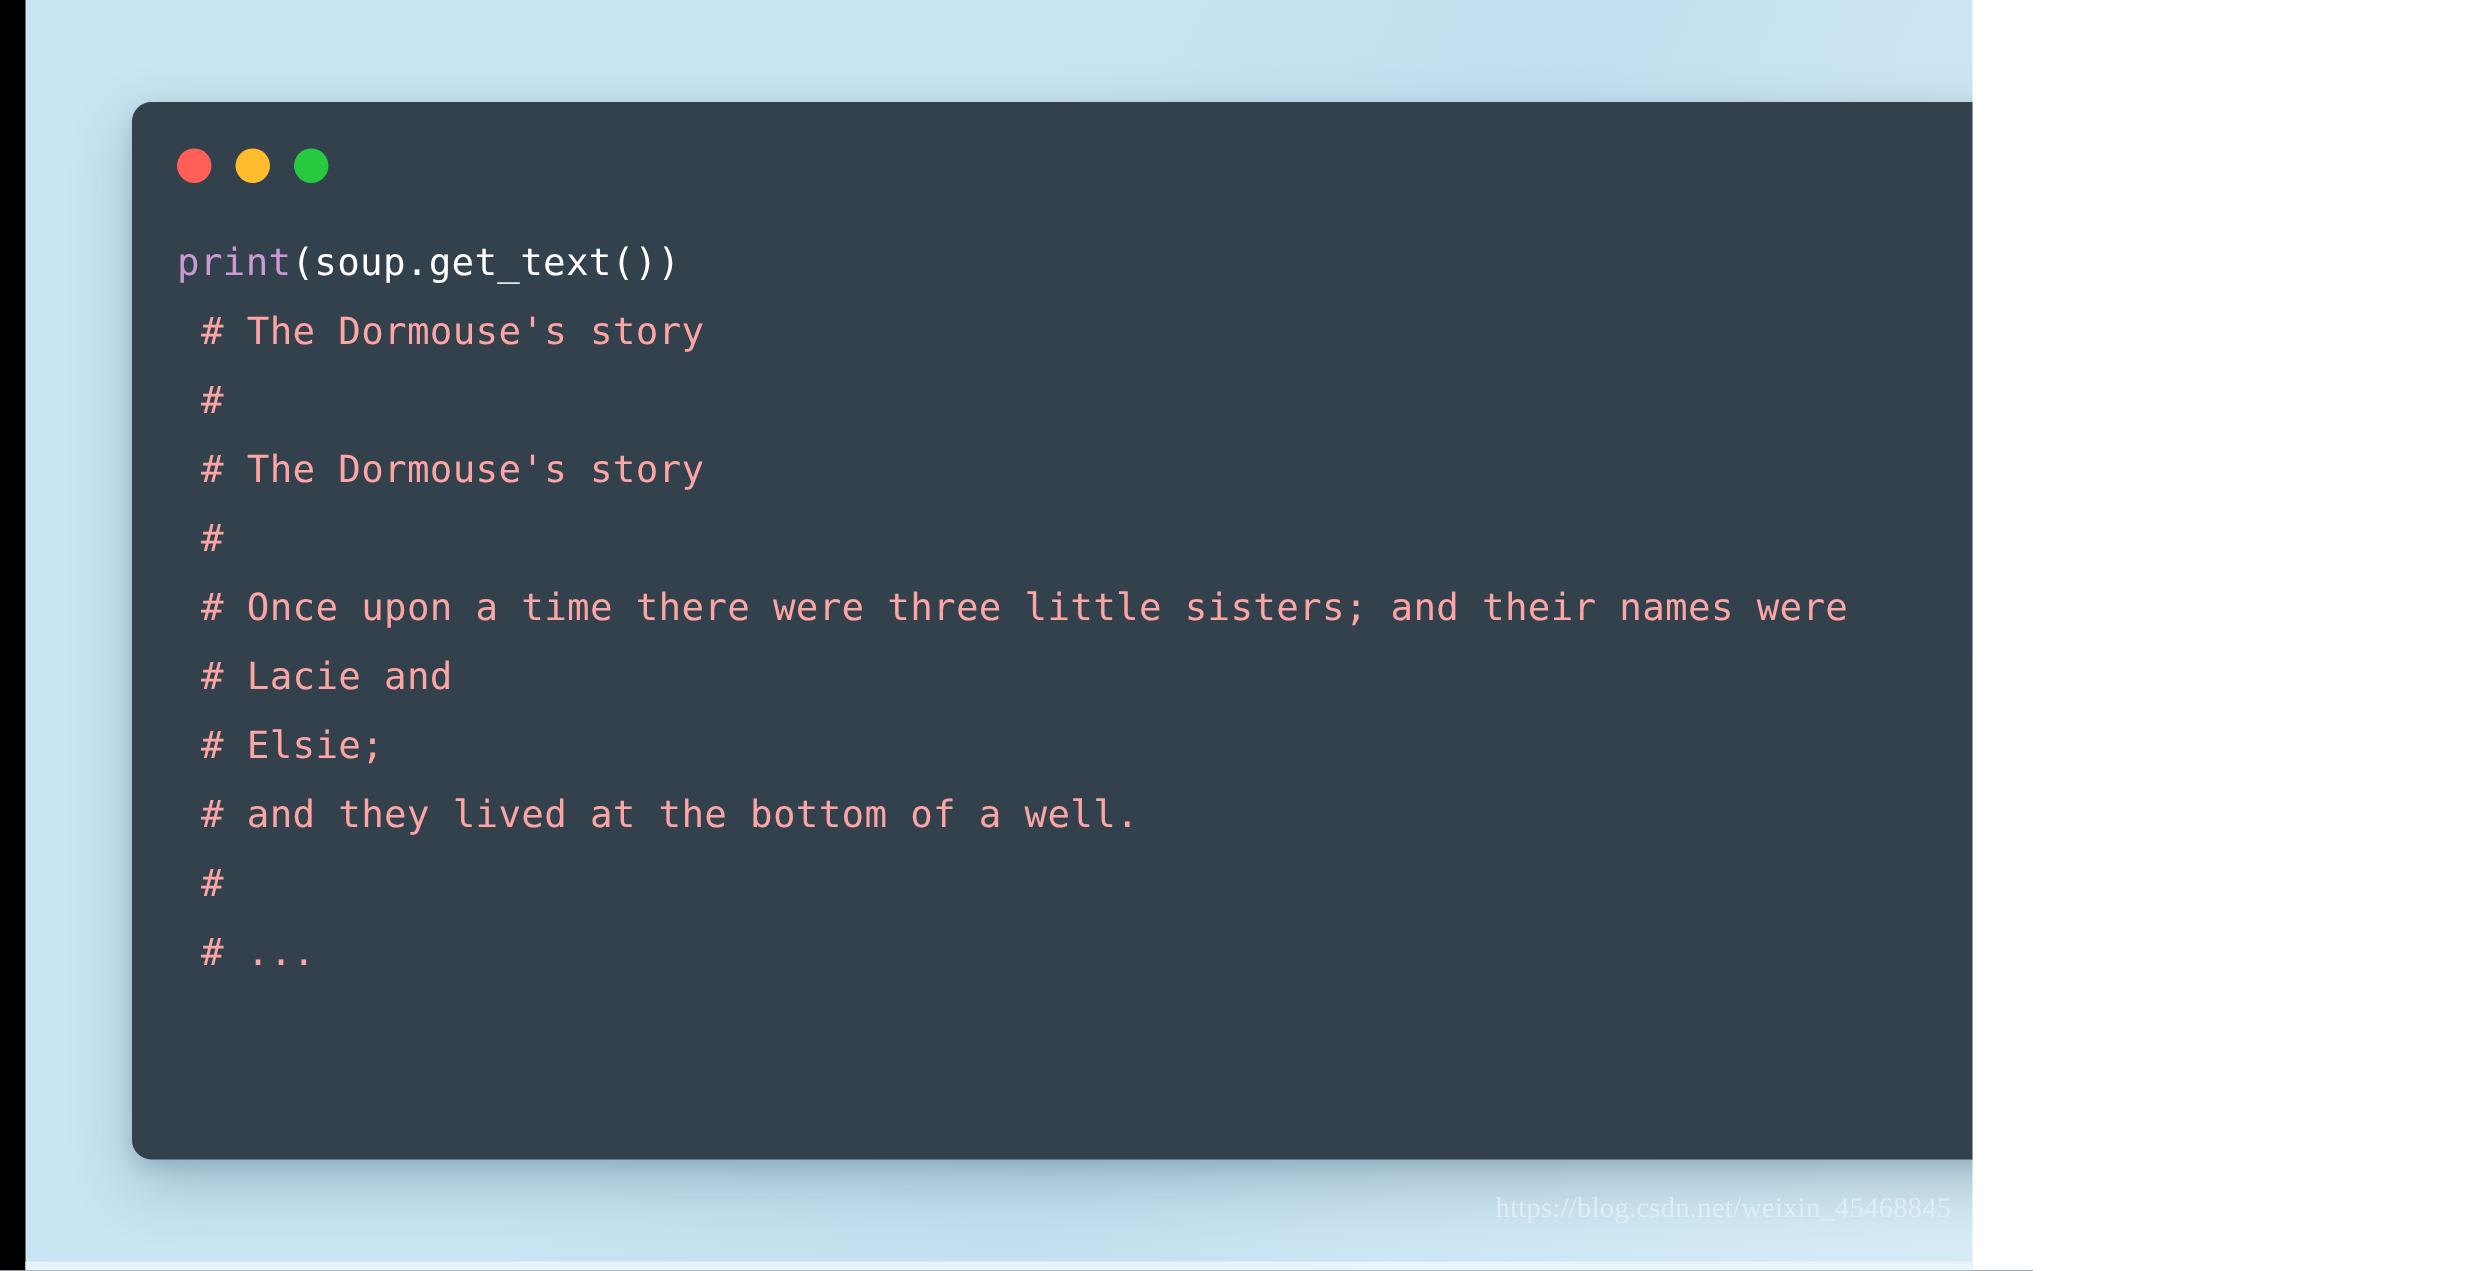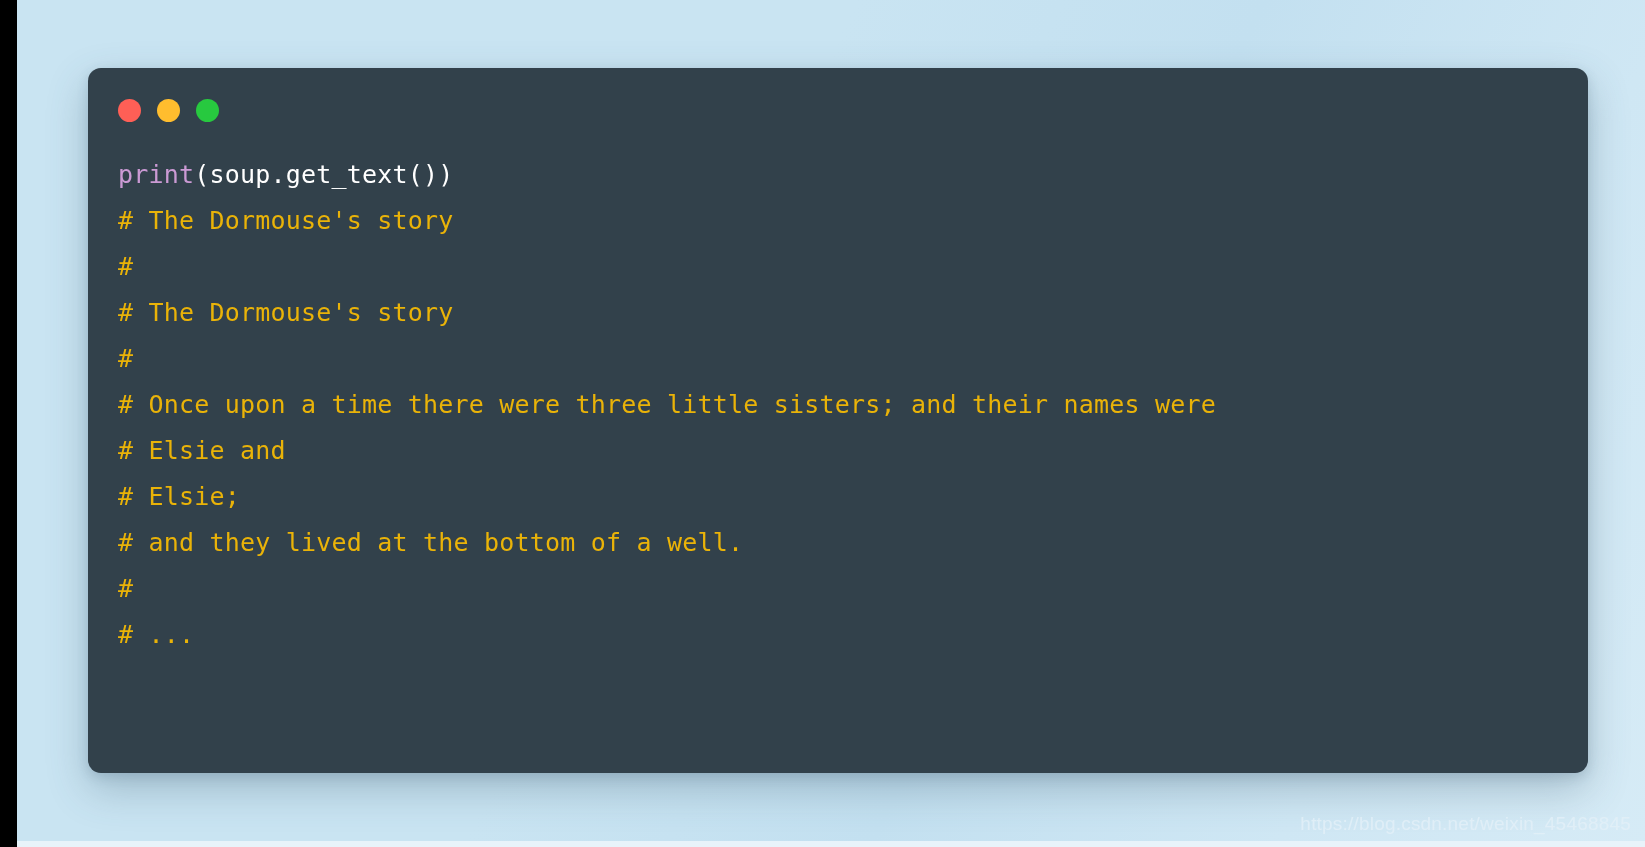--- a/index.html
+++ b/index.html
@@ -9,21 +9,21 @@
   body {
     width: 1645px;
     height: 847px;
     overflow: hidden;
     font-family: "Liberation Sans", sans-serif;
     background: #ffffff;
   }
 
   #stage {
     position: relative;
-    width: 1645px;
+    width: 1315px;
     height: 847px;
     background: linear-gradient(115deg, #c9e4f2 0%, #c9e4f2 42%, #c3e0f0 62%, #cfe7f4 82%, #d6ebf6 100%);
     overflow: hidden;
   }
 
   
   #left-gutter {
     position: absolute;
     left: 0;
     top: 0;
@@ -100,28 +100,29 @@
     color: #ffffff;
   }
   .tok-func {
     color: #cb9ad4;
   }
   .tok-plain {
     color: #ffffff;
   }
 
   .code-line.comment {
-    color: #eab308;
+    color: #fca5a5;
+    margin-left: 16px;
   }
 
   #watermark {
     position: absolute;
     right: 14px;
-    bottom: 12px;
-    font-family: Liberation Sans, sans-serif;
+    bottom: 30px;
+    font-family: Liberation Serif, serif;
     font-size: 19px;
     color: #e3f0f8;
     opacity: 0.85;
     letter-spacing: 0.2px;
     white-space: nowrap;
   }
 </style>
 </head>
 <body>
 
@@ -139,21 +140,21 @@
 
     <div id="code-area">
 
       <div class="code-line source"><span class="tok-func">print</span><span class="tok-plain">(soup.get_text())</span></div>
 
       <div class="code-line comment"># The Dormouse's story</div>
       <div class="code-line comment">#</div>
       <div class="code-line comment"># The Dormouse's story</div>
       <div class="code-line comment">#</div>
       <div class="code-line comment"># Once upon a time there were three little sisters; and their names were</div>
-      <div class="code-line comment"># Elsie and</div>
+      <div class="code-line comment"># Lacie and</div>
       <div class="code-line comment"># Elsie;</div>
       <div class="code-line comment"># and they lived at the bottom of a well.</div>
       <div class="code-line comment">#</div>
       <div class="code-line comment"># ...</div>
 
     </div>
   </div>
 
   <div id="watermark">https://blog.csdn.net/weixin_45468845</div>
 

